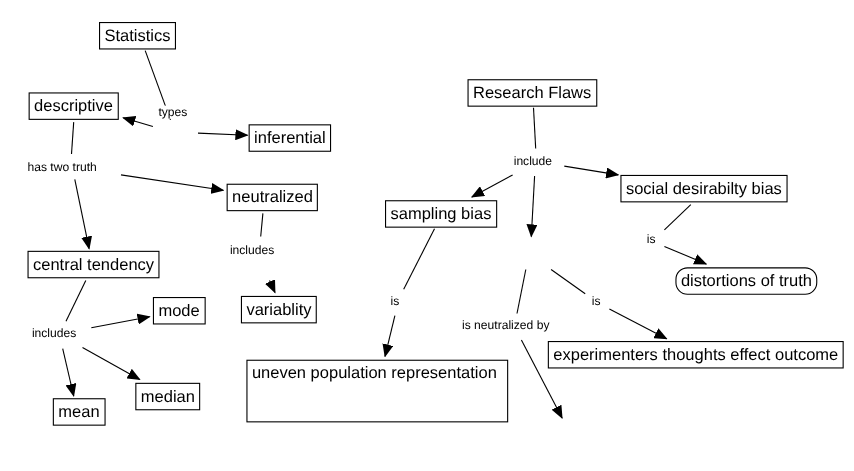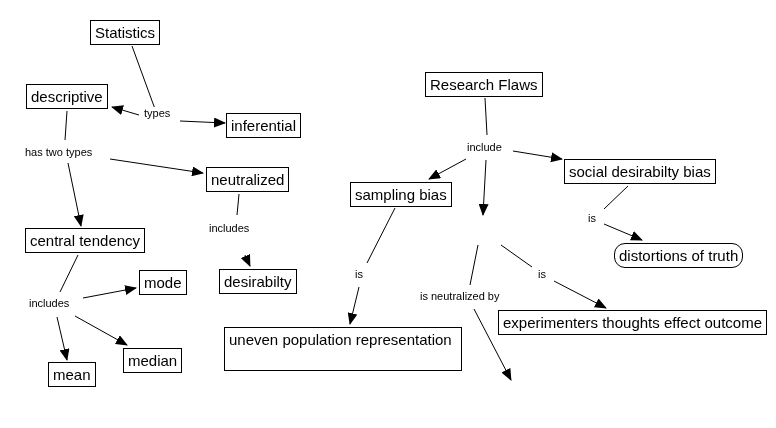--- a/index.html
+++ b/index.html
@@ -49,35 +49,35 @@
     <line x1="554" y1="281" x2="606" y2="308" marker-end="url(#arrow)"></line>
     <line x1="478" y1="245" x2="470" y2="285"></line>
     <line x1="474" y1="309" x2="511" y2="380" marker-end="url(#arrow)"></line>
   </svg>
 
   <div class="node" style="left:90px;top:20px;">Statistics</div>
   <div class="node" style="left:26px;top:84px;">descriptive</div>
   <div class="node" style="left:226px;top:113px;">inferential</div>
   <div class="node" style="left:206px;top:167px;">neutralized</div>
   <div class="node" style="left:25px;top:228px;">central tendency</div>
-  <div class="node" style="left:219px;top:269px;">desirabilty</div>
+  <div class="node" style="left:219px;top:269px;">variablity</div>
   <div class="node" style="left:139px;top:270px;">mode</div>
   <div class="node" style="left:48px;top:362px;">mean</div>
   <div class="node" style="left:123px;top:348px;">median</div>
 
-  <div class="link-label" style="left:143px;top:107px;text-align:right;">types</div>
-  <div class="link-label" style="left:24px;top:146px;">has two types</div>
+  <div class="link-label" style="left:143px;top:96px;text-align:right;">types</div>
+  <div class="link-label" style="left:24px;top:146px;">has two truth</div>
   <div class="link-label" style="left:208px;top:222px;">includes</div>
   <div class="link-label" style="left:28px;top:297px;">includes</div>
 
   <div class="node" style="left:425px;top:72px;">Research Flaws</div>
   <div class="node" style="left:350px;top:182px;text-align:right;">sampling bias</div>
   <div class="node" style="left:564px;top:159px;">social desirabilty bias</div>
   <div class="node" style="left:614px;top:243px;border-radius:11px;">distortions of truth</div>
-  <div class="node" style="left:224px;top:327px;width:238px;height:44px;">uneven population representation</div>
+  <div class="node" style="left:224px;top:327px;width:238px;height:57px;">uneven population representation</div>
   <div class="node" style="left:498px;top:310px;">experimenters thoughts effect outcome</div>
 
   <div class="link-label" style="left:466px;top:141px;">include</div>
   <div class="link-label" style="left:354px;top:268px;">is</div>
   <div class="link-label" style="left:587px;top:212px;">is</div>
   <div class="link-label" style="left:537px;top:268px;">is</div>
   <div class="link-label" style="left:419px;top:290px;">is neutralized by</div>
 </div>
 
 </body></html>

